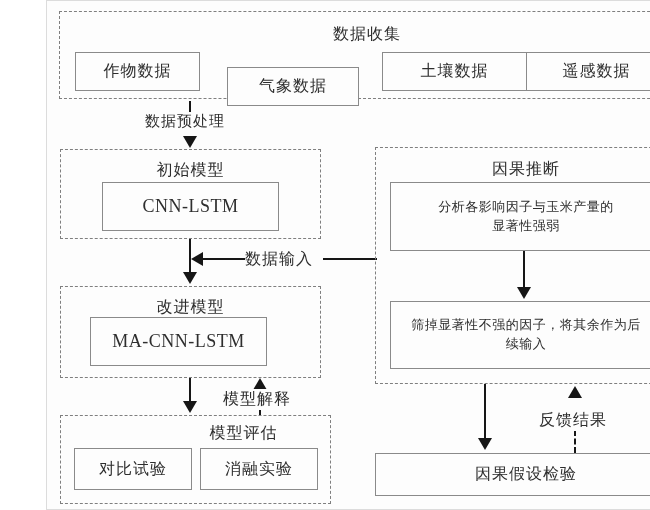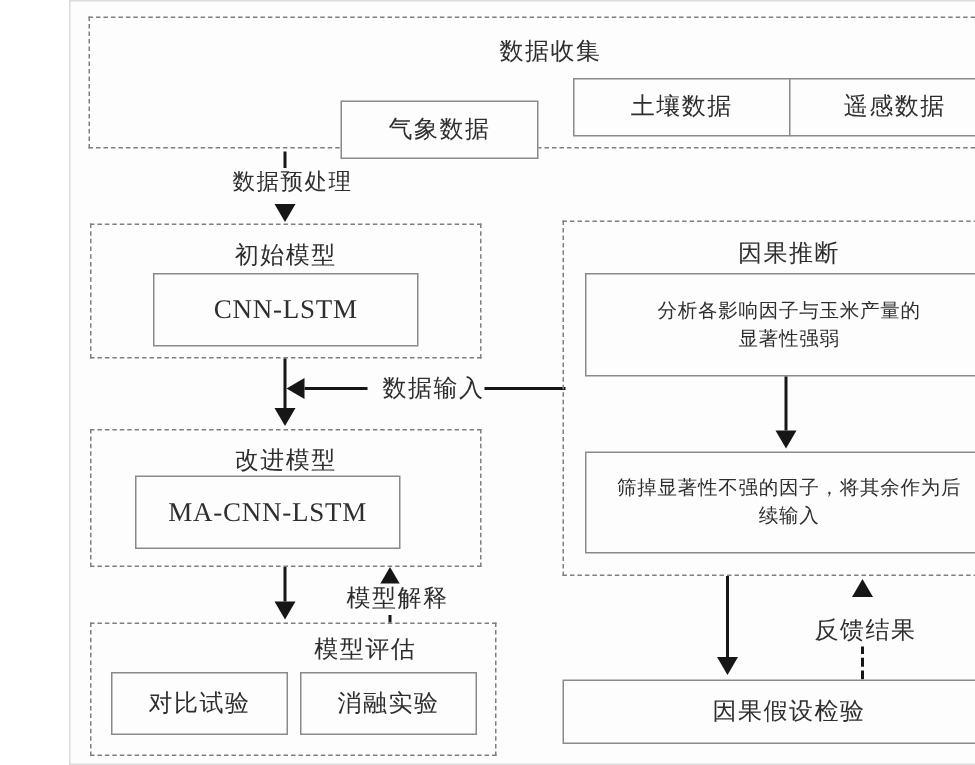--- a/index.html
+++ b/index.html
@@ -45,31 +45,34 @@
     border-left:7px solid transparent;border-right:7px solid transparent;
     border-top:12px solid var(--arrow);}
   .ah-up{position:absolute;width:0;height:0;
     border-left:7px solid transparent;border-right:7px solid transparent;
     border-bottom:12px solid var(--arrow);}
   .ah-left{position:absolute;width:0;height:0;
     border-top:7px solid transparent;border-bottom:7px solid transparent;
     border-right:12px solid var(--arrow);}
   .edge-label{
     position:absolute;background:var(--bg);
-    font-size:16px;letter-spacing:1px;text-align:right;z-index:5;
+    font-size:16px;letter-spacing:1px;text-align:left;z-index:5;
   }
 </style>
 </head>
 <body>
 
 <div id="canvas">
 
   <div class="dashed-box" style="left:12px;top:10px;width:616px;height:88px;"></div>
   <div class="group-title" style="left:12px;top:23px;width:616px;">数据收集</div>
 
+  <div class="solid-box cn" style="left:28px;top:51px;width:125px;height:39px;">
+    <span>作物数据</span>
+  </div>
   <div class="solid-box cn" style="left:180px;top:66px;width:132px;height:39px;">
     <span>气象数据</span>
   </div>
   <div class="solid-box cn" style="left:335px;top:51px;width:145px;height:39px;justify-content:center;">
     <span>土壤数据</span>
   </div>
   <div class="solid-box cn" style="left:479px;top:51px;width:141px;height:39px;">
     <span>遥感数据</span>
   </div>
 

